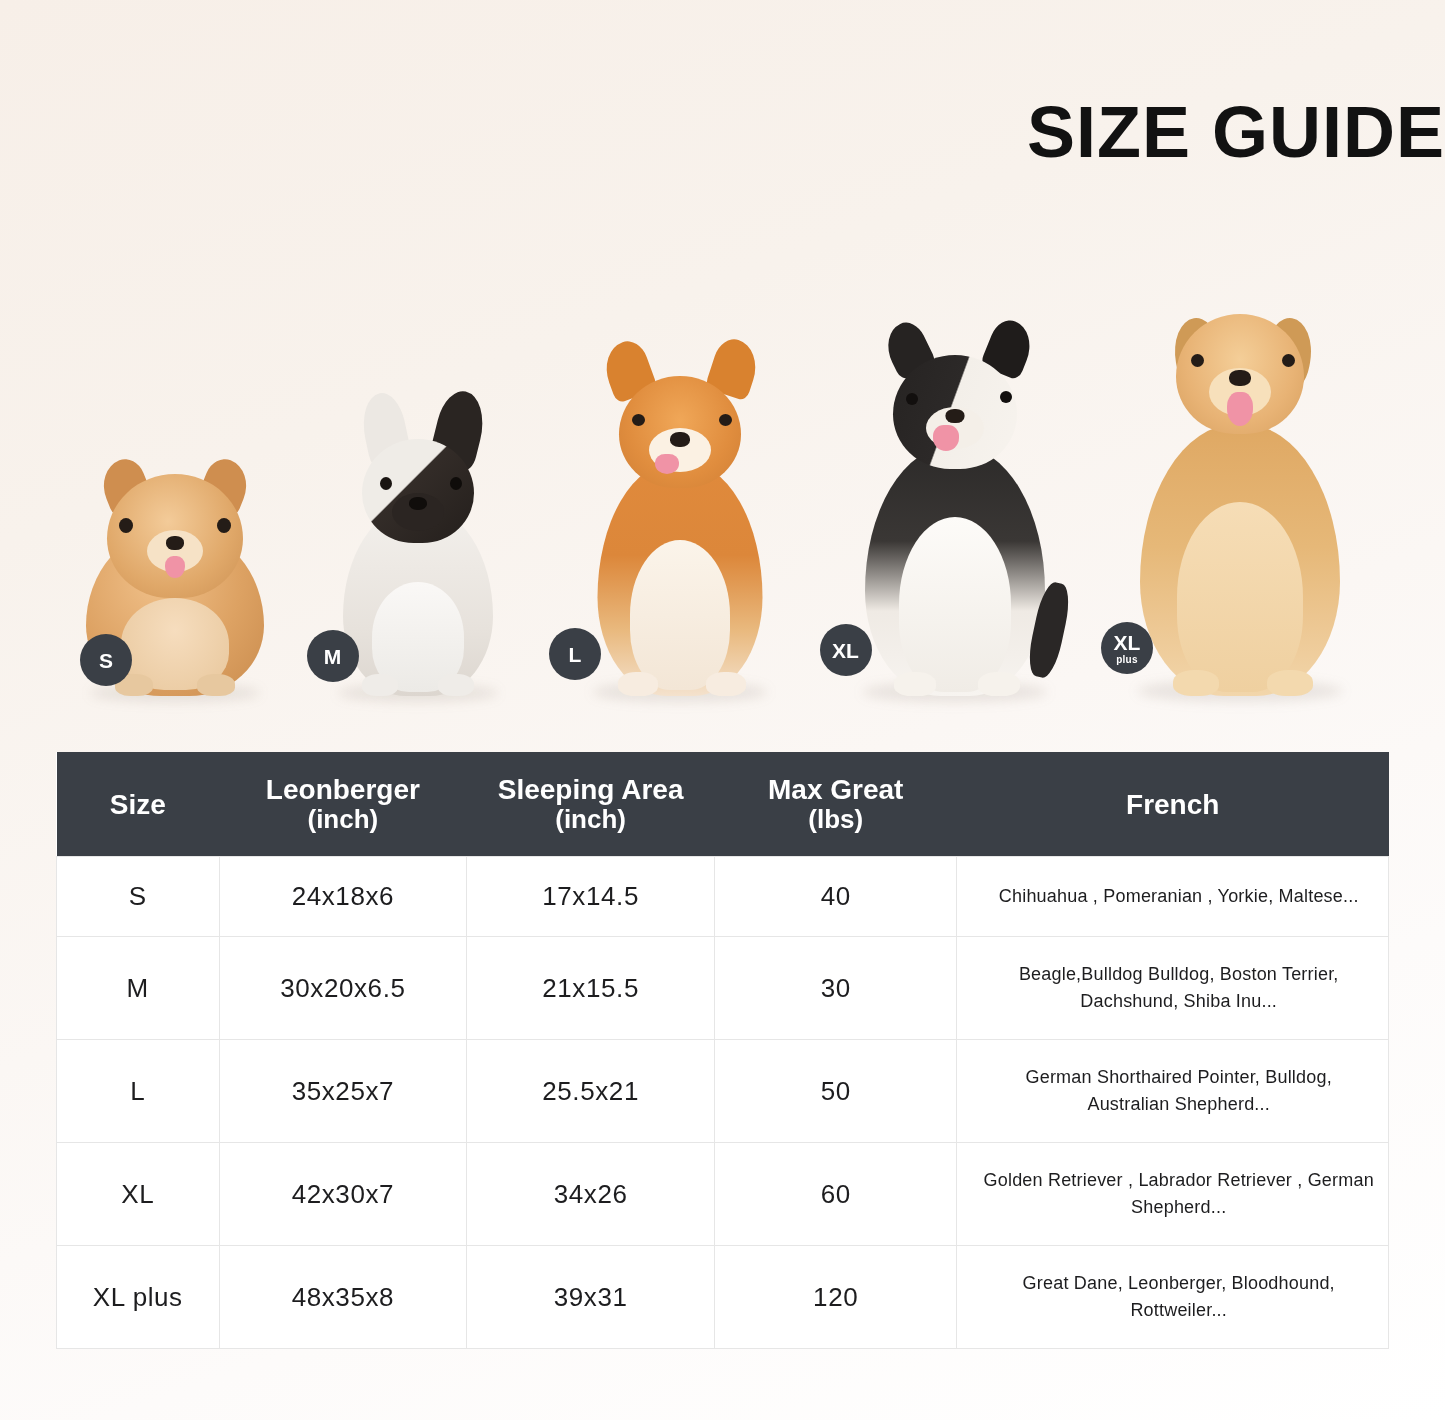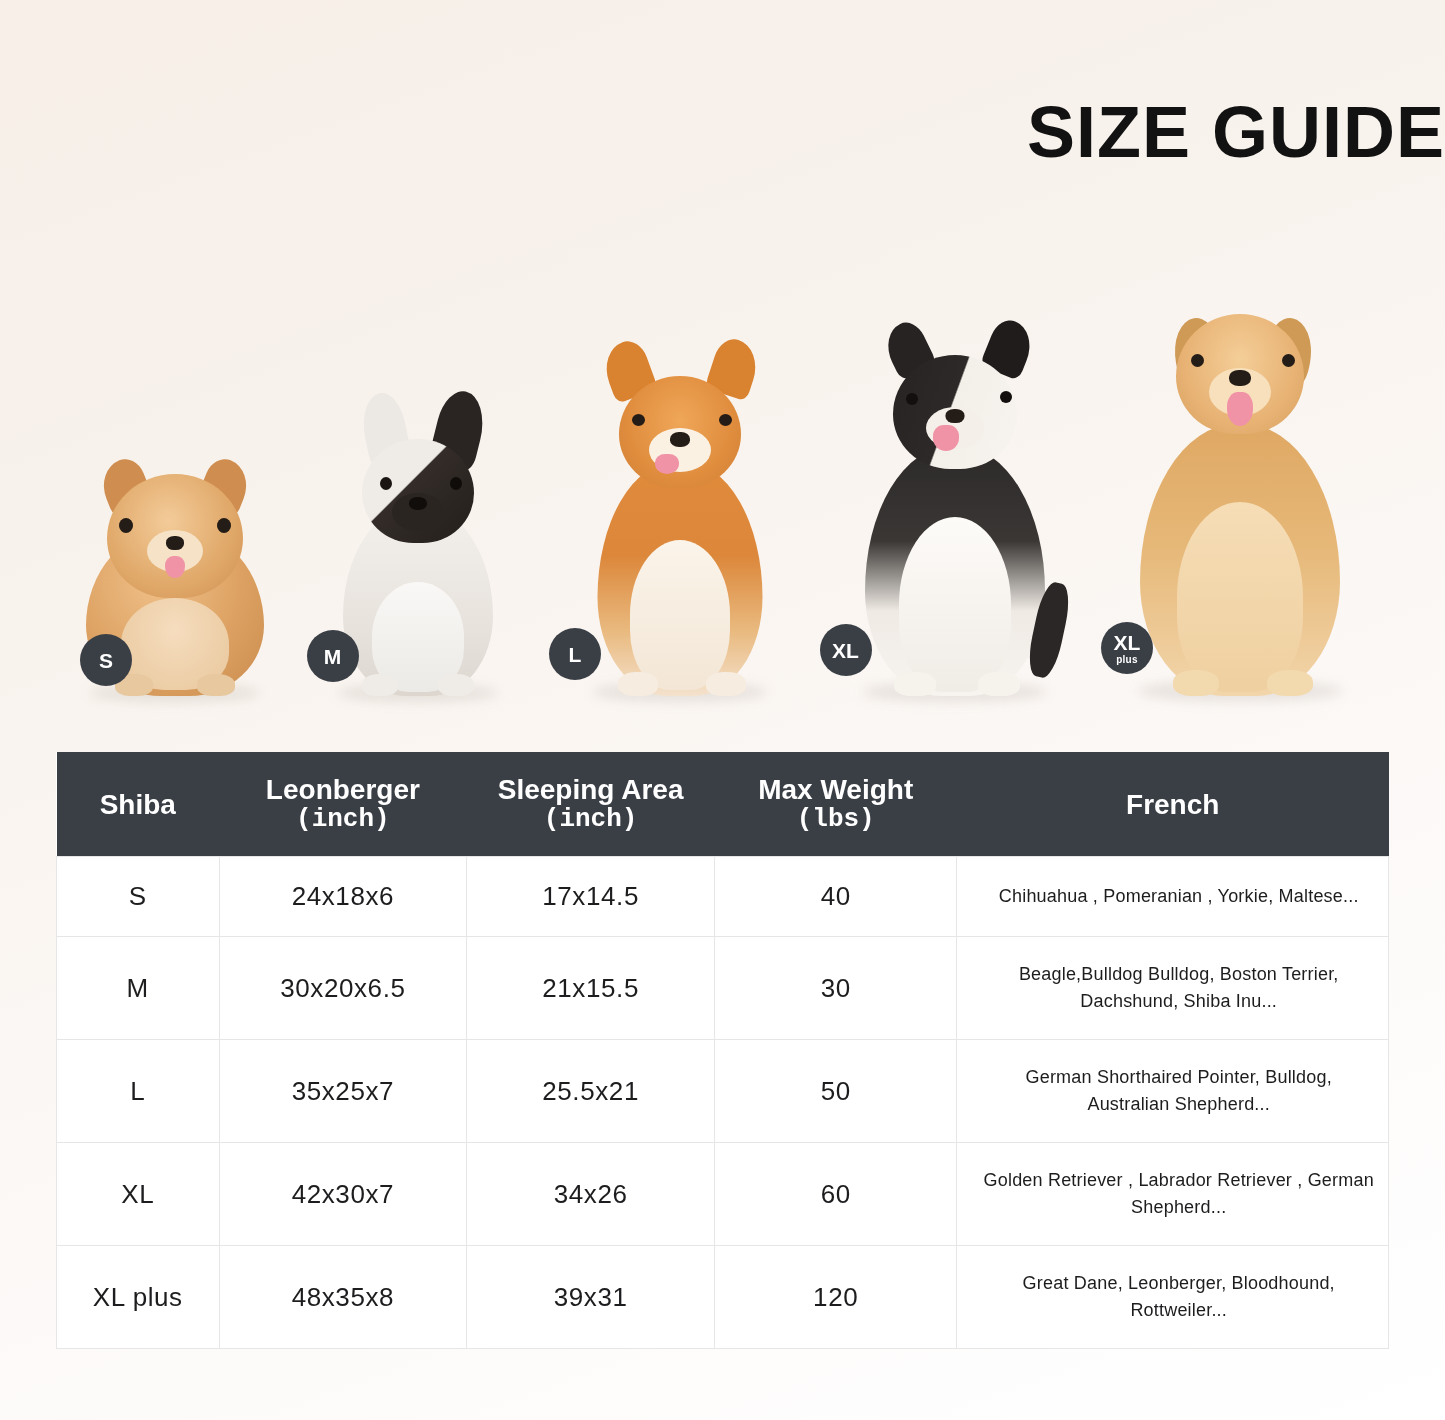--- a/index.html
+++ b/index.html
@@ -163,21 +163,20 @@
     font-weight: 700;
     padding: 22px 8px;
     line-height: 1.12;
     text-align: center;
     vertical-align: middle;
   }
   table.size-table thead th .sub {
     display: block;
     font-size: 26px;
     font-weight: 700;
-    font-family: Liberation Mono, monospace;
   }
   table.size-table tbody td {
     border: 1px solid #e6e6e6;
     font-size: 26px;
     color: #1d1d1f;
     text-align: center;
     padding: 24px 6px;
     letter-spacing: .6px;
     background: #ffffff;
   }
@@ -317,32 +316,32 @@
       <colgroup>
         <col class="c-size">
         <col class="c-dim">
         <col class="c-sleep">
         <col class="c-weight">
         <col class="c-breeds">
       </colgroup>
       <thead>
         <tr>
           <th>
-            <span>Shiba</span>
+            <span>Size</span>
           </th>
           <th>
             <span>Leonberger</span>
             <span class="sub">(inch)</span>
           </th>
           <th>
             <span>Sleeping Area</span>
             <span class="sub">(inch)</span>
           </th>
           <th>
-            <span>Max Weight</span>
+            <span>Max Great</span>
             <span class="sub">(lbs)</span>
           </th>
           <th>
             <span>French</span>
           </th>
         </tr>
       </thead>
       <tbody>
         <tr>
           <td>S</td>

